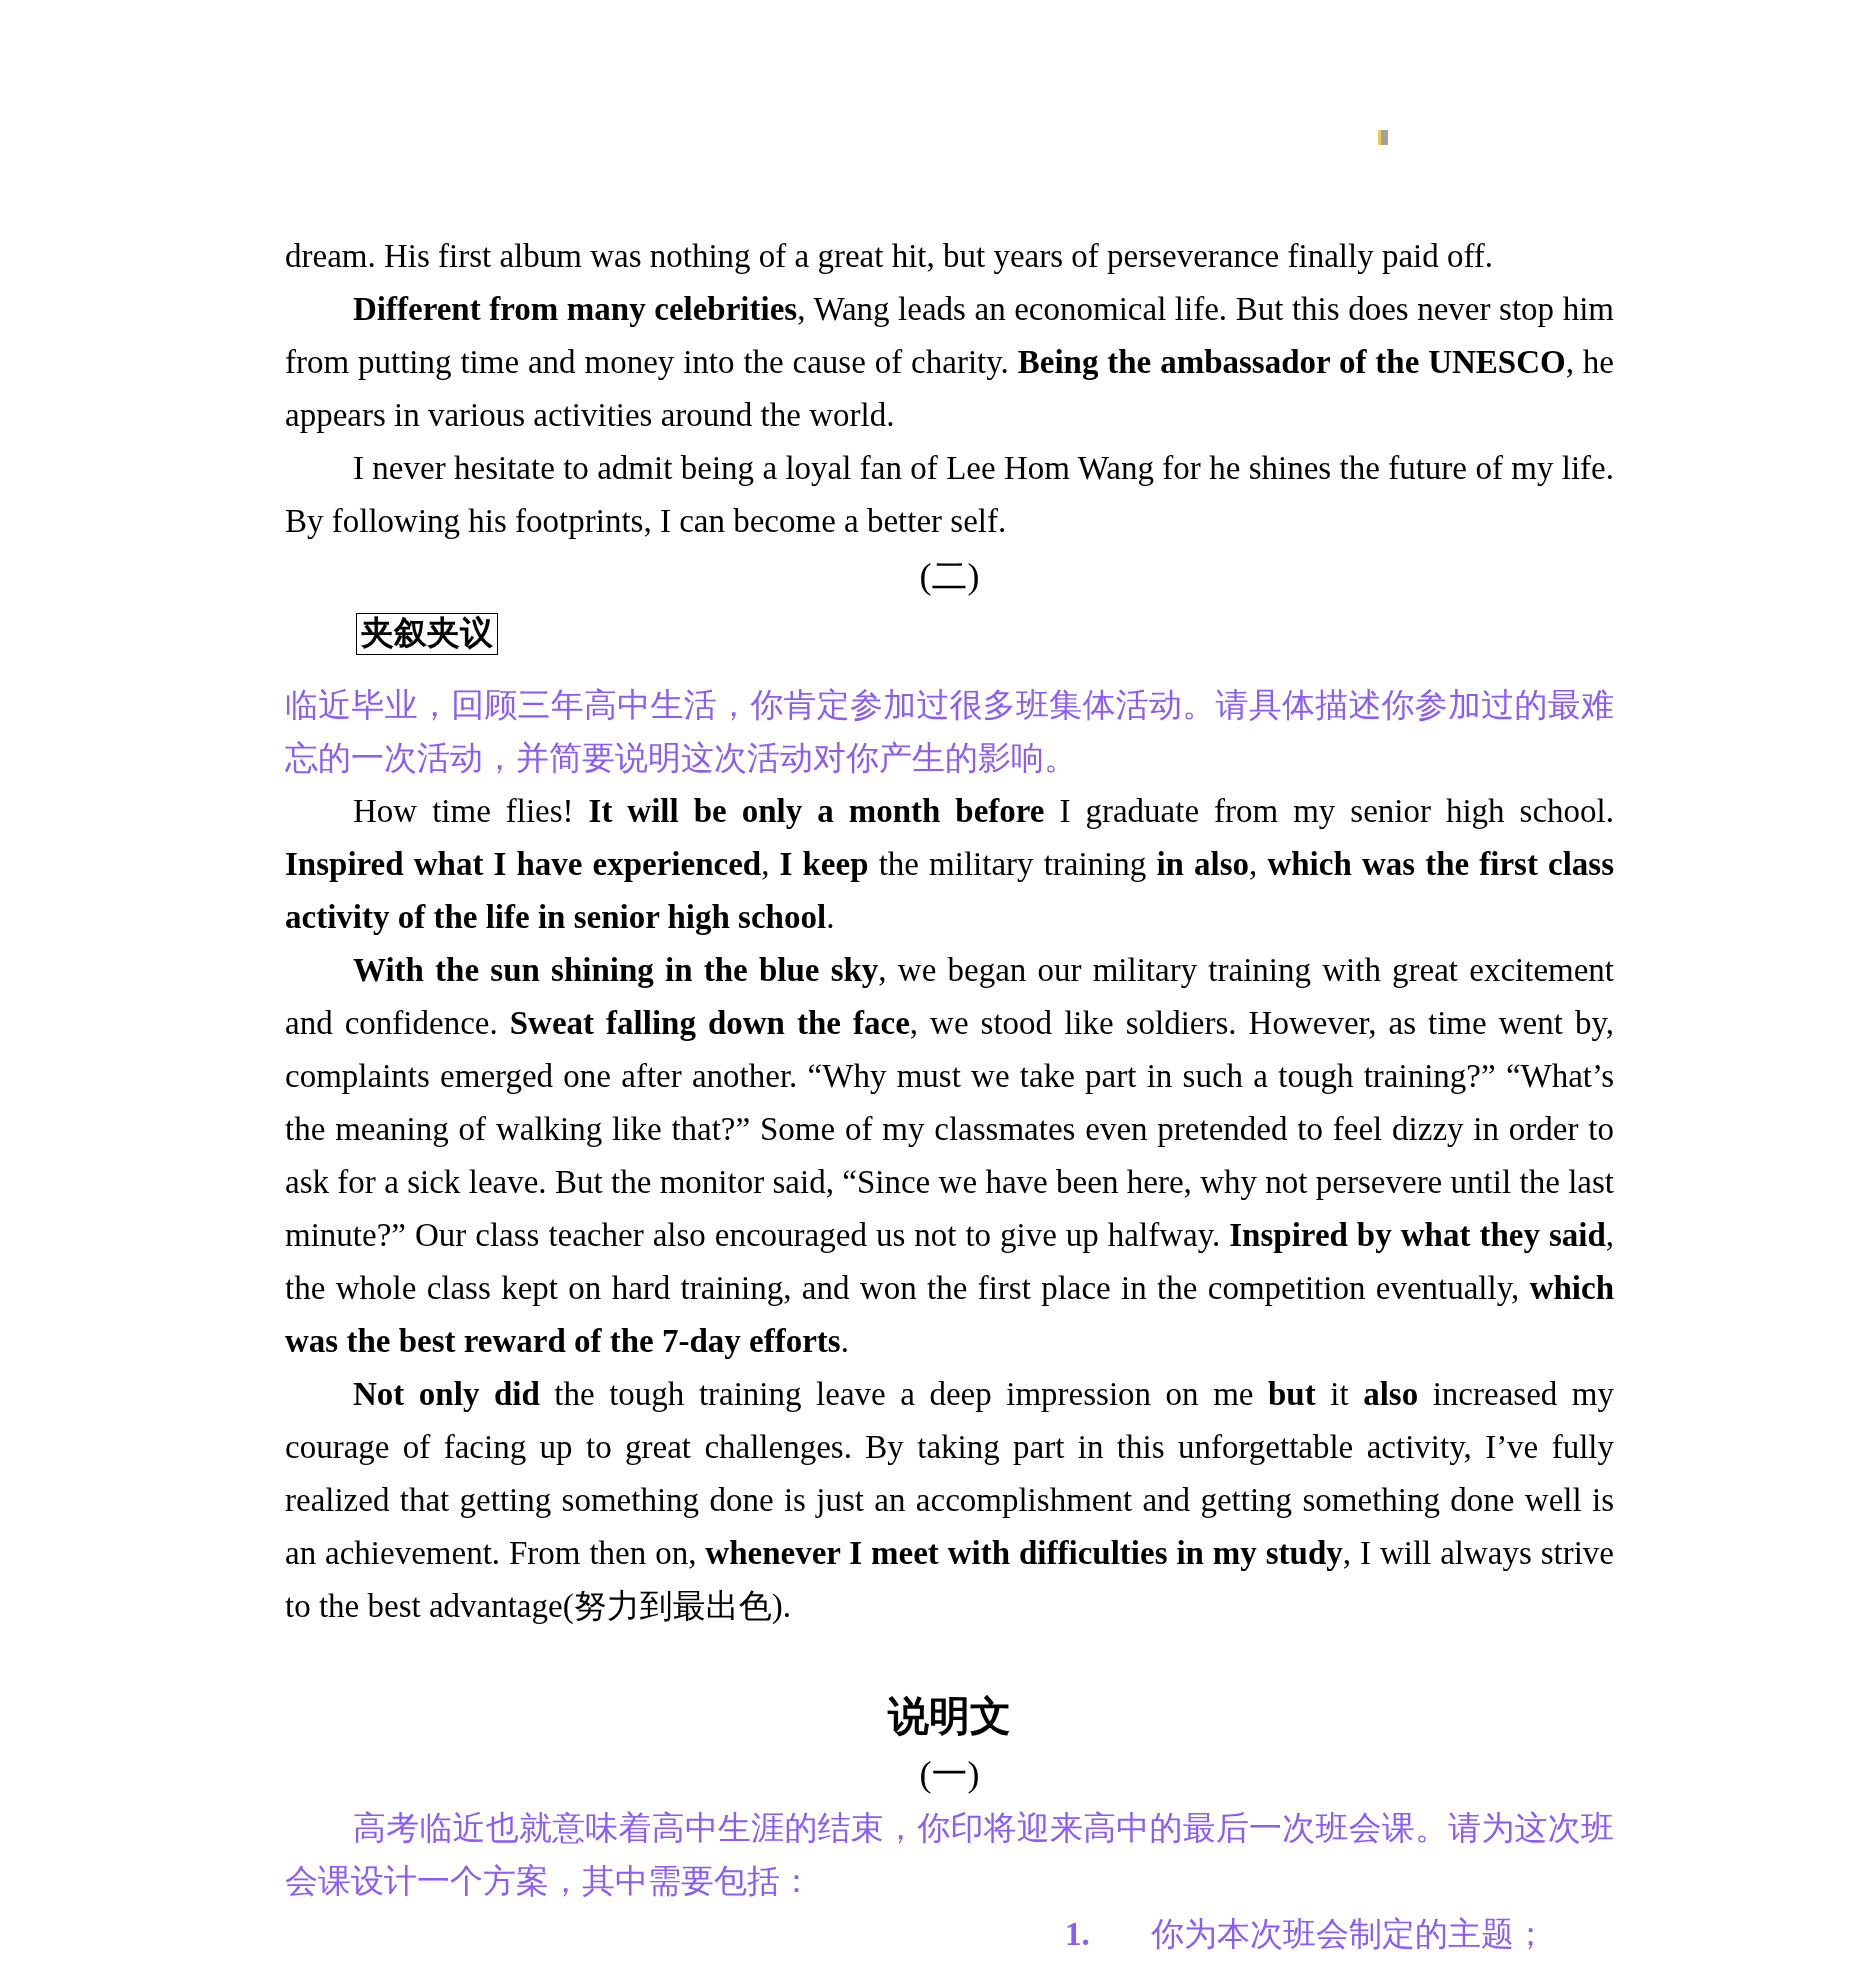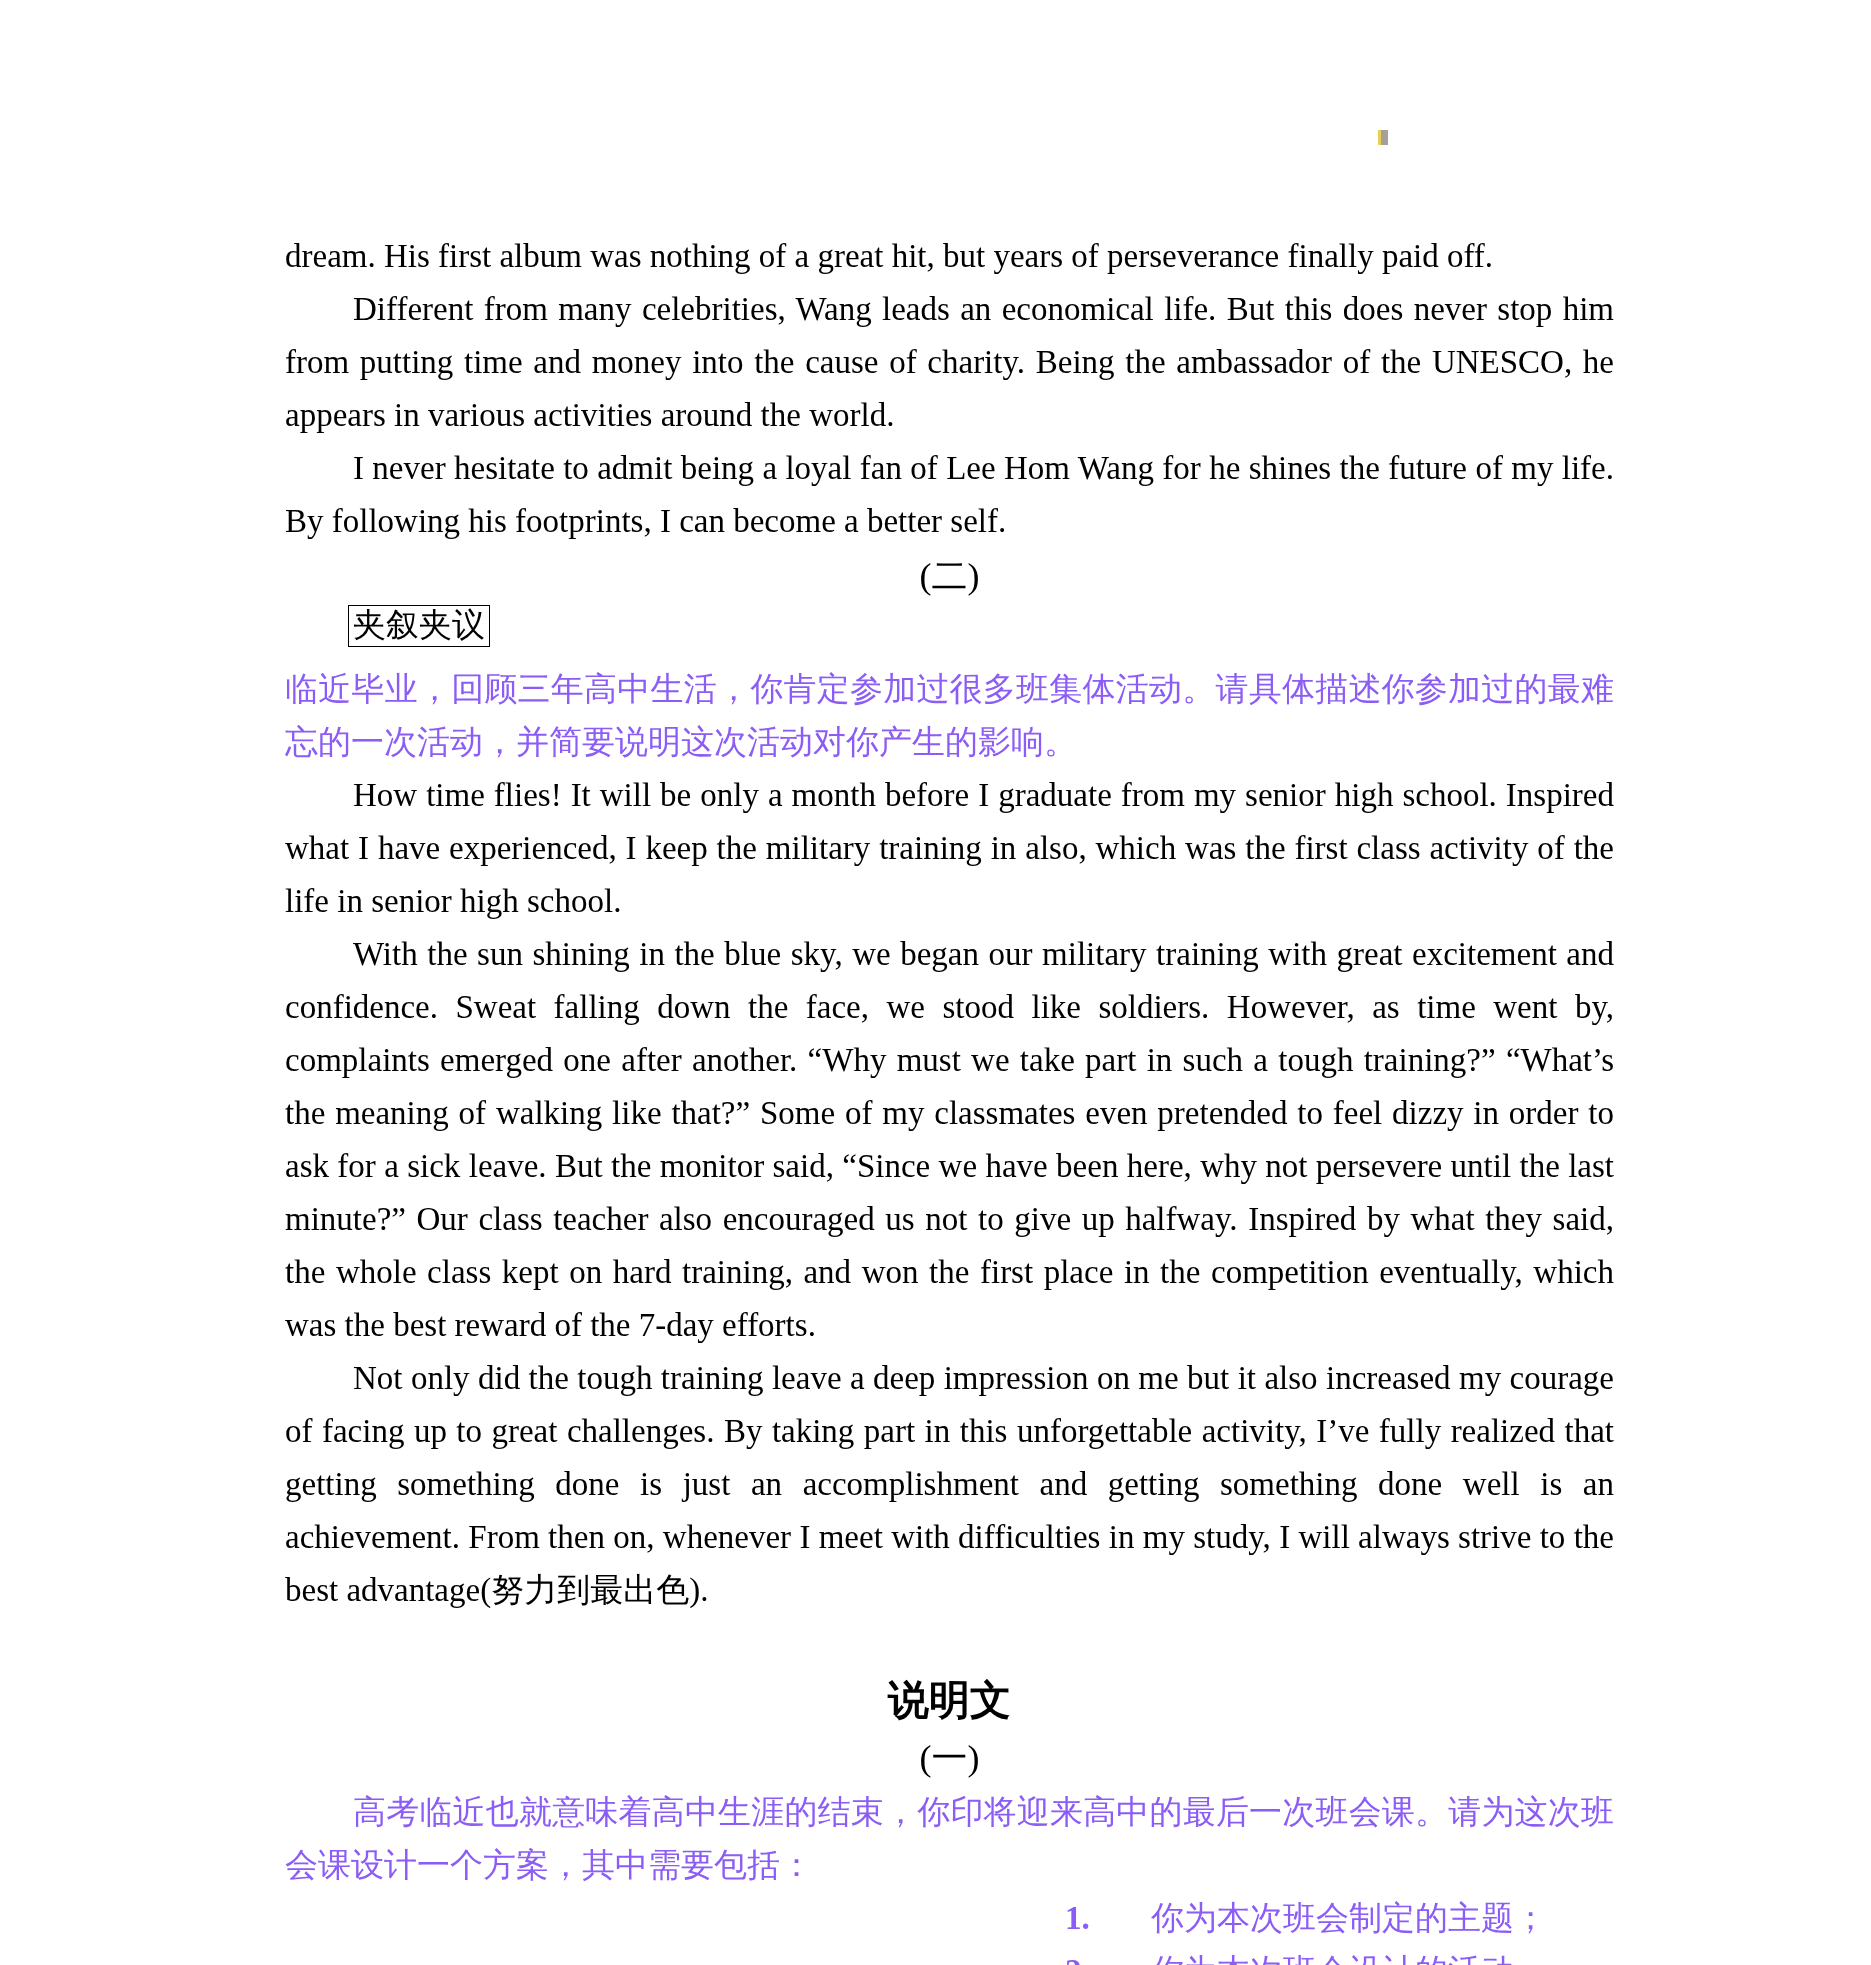--- a/index.html
+++ b/index.html
@@ -17,38 +17,39 @@
   }
   .block{
     margin:0;
     font-size:33px;
     line-height:53px;
     text-align:justify;
     text-justify:inter-word;
   }
   .indent{text-indent:68px;}
   .red{color:#8b5cf6;}
-  b{font-weight:normal;}
+  b{font-weight:bold;}
   .center-heading{
     margin:0;
     font-size:36px;
     line-height:56px;
     text-align:center;
     font-weight:normal;
   }
   .doc-title{
     margin:0;
     font-size:41px;
     line-height:60px;
     text-align:center;
     font-weight:bold;
   }
   .box-row{
-    margin:0;
+    margin:8px;
     line-height:59px;
+    font-weight:bold;
   }
   .tag-box{
     display:inline-block;
     border:1.6px solid #000;
     padding:0.8px 3.9px;
     font-size:33px;
     line-height:1.15;
     margin-left:63px;
   }
   .list-row{

